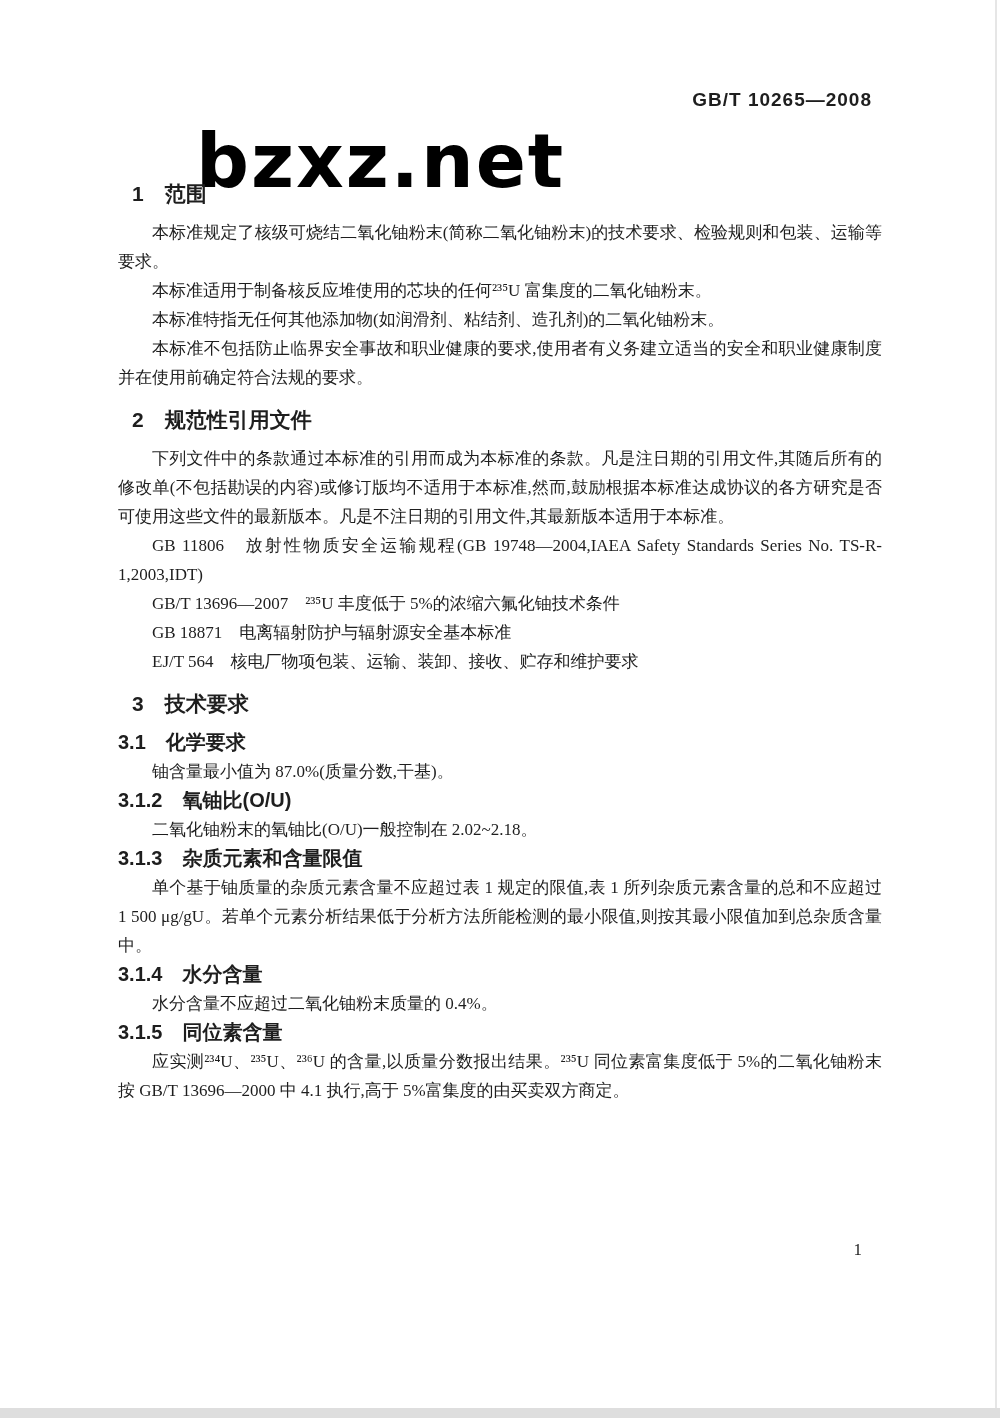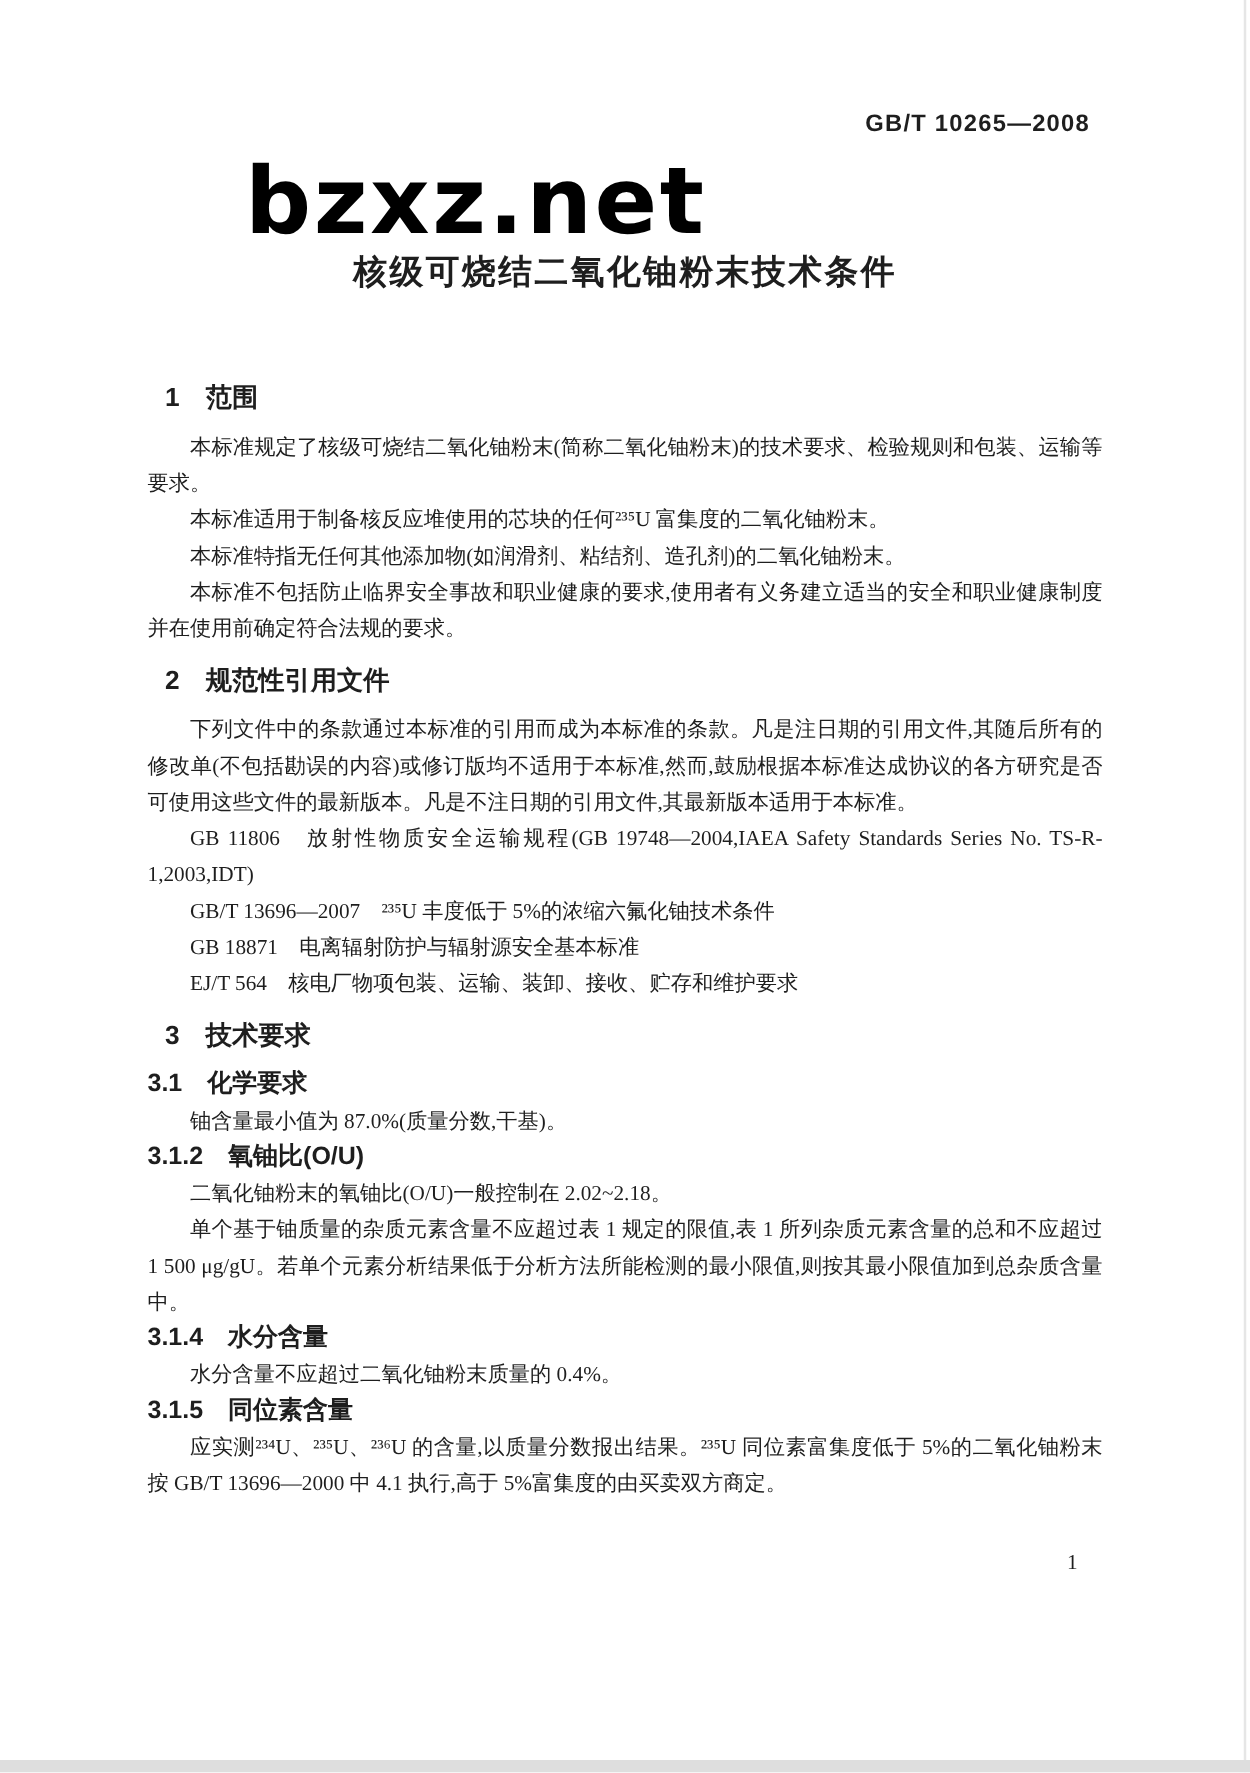--- a/index.html
+++ b/index.html
@@ -110,21 +110,20 @@
 <body>
 
 <div class="page">
 
   <div class="watermark">bzxz.net</div>
 
   <div class="content">
 
     <div class="std-code">GB/T 10265—2008</div>
 
-    <h1 class="doc-title">核级可烧结二氧化铀粉末技术条件</h1>
 
     <h2 class="sec first">1　范围</h2>
     <p class="body">本标准规定了核级可烧结二氧化铀粉末(简称二氧化铀粉末)的技术要求、检验规则和包装、运输等要求。</p>
     <p class="body">本标准适用于制备核反应堆使用的芯块的任何²³⁵U 富集度的二氧化铀粉末。</p>
     <p class="body">本标准特指无任何其他添加物(如润滑剂、粘结剂、造孔剂)的二氧化铀粉末。</p>
     <p class="body">本标准不包括防止临界安全事故和职业健康的要求,使用者有义务建立适当的安全和职业健康制度并在使用前确定符合法规的要求。</p>
 
     <h2 class="sec">2　规范性引用文件</h2>
     <p class="body">下列文件中的条款通过本标准的引用而成为本标准的条款。凡是注日期的引用文件,其随后所有的修改单(不包括勘误的内容)或修订版均不适用于本标准,然而,鼓励根据本标准达成协议的各方研究是否可使用这些文件的最新版本。凡是不注日期的引用文件,其最新版本适用于本标准。</p>
     <p class="body">GB 11806　放射性物质安全运输规程(GB 19748—2004,IAEA Safety Standards Series No. TS-R-1,2003,IDT)</p>
@@ -134,20 +133,21 @@
 
     <h2 class="sec">3　技术要求</h2>
 
     <h3 class="sub">3.1　化学要求</h3>
 
     <p class="body">铀含量最小值为 87.0%(质量分数,干基)。</p>
 
     <h3 class="sub">3.1.2　氧铀比(O/U)</h3>
     <p class="body">二氧化铀粉末的氧铀比(O/U)一般控制在 2.02~2.18。</p>
 
+    <h3 class="sub">3.1.3　杂质元素和含量限值</h3>
     <p class="body">单个基于铀质量的杂质元素含量不应超过表 1 规定的限值,表 1 所列杂质元素含量的总和不应超过 1 500 μg/gU。若单个元素分析结果低于分析方法所能检测的最小限值,则按其最小限值加到总杂质含量中。</p>
 
     <h3 class="sub">3.1.4　水分含量</h3>
     <p class="body">水分含量不应超过二氧化铀粉末质量的 0.4%。</p>
 
     <h3 class="sub">3.1.5　同位素含量</h3>
     <p class="body">应实测²³⁴U、²³⁵U、²³⁶U 的含量,以质量分数报出结果。²³⁵U 同位素富集度低于 5%的二氧化铀粉末按 GB/T 13696—2000 中 4.1 执行,高于 5%富集度的由买卖双方商定。</p>
 
   </div>
 

